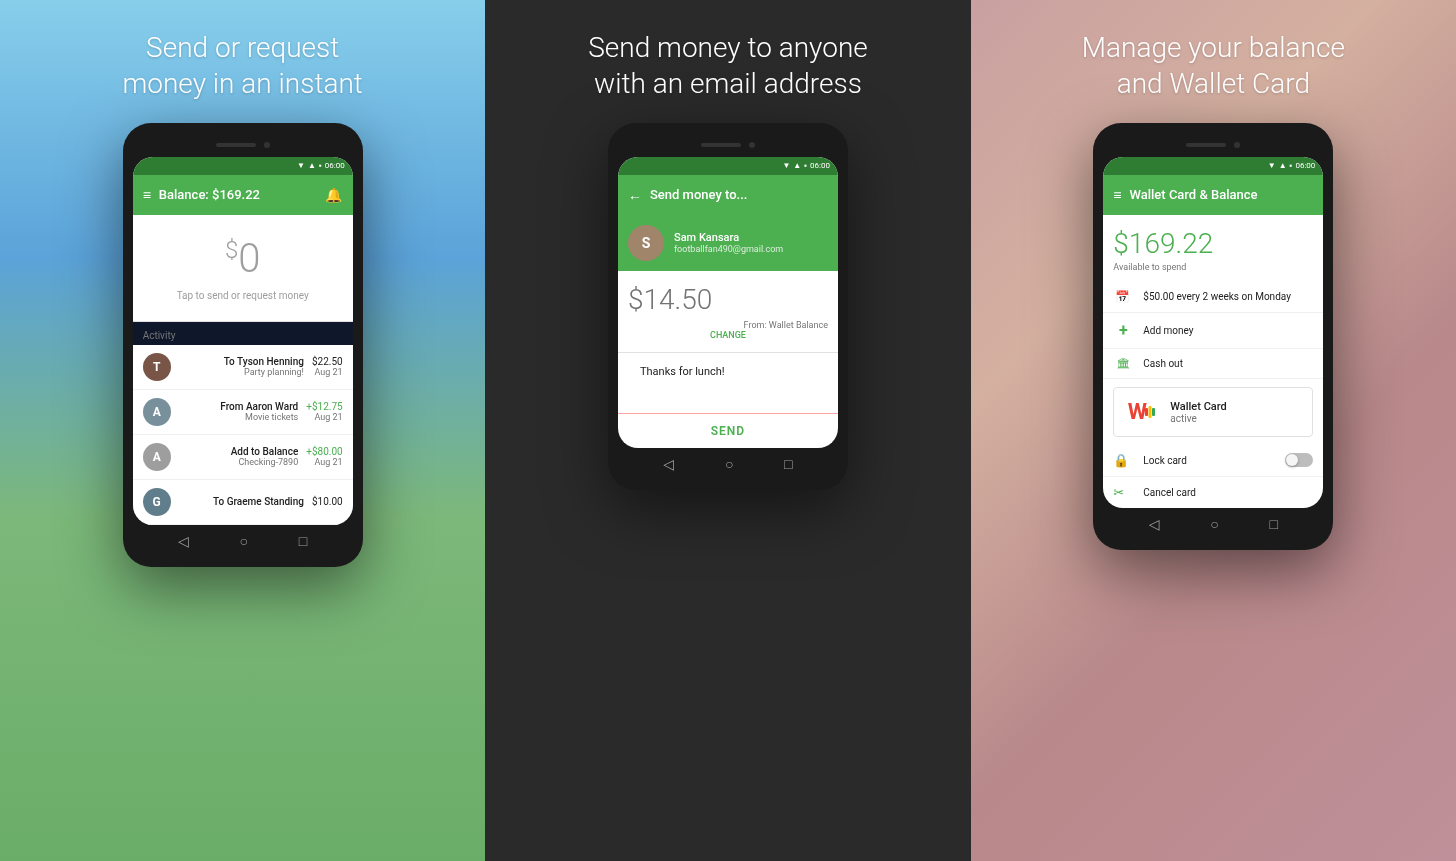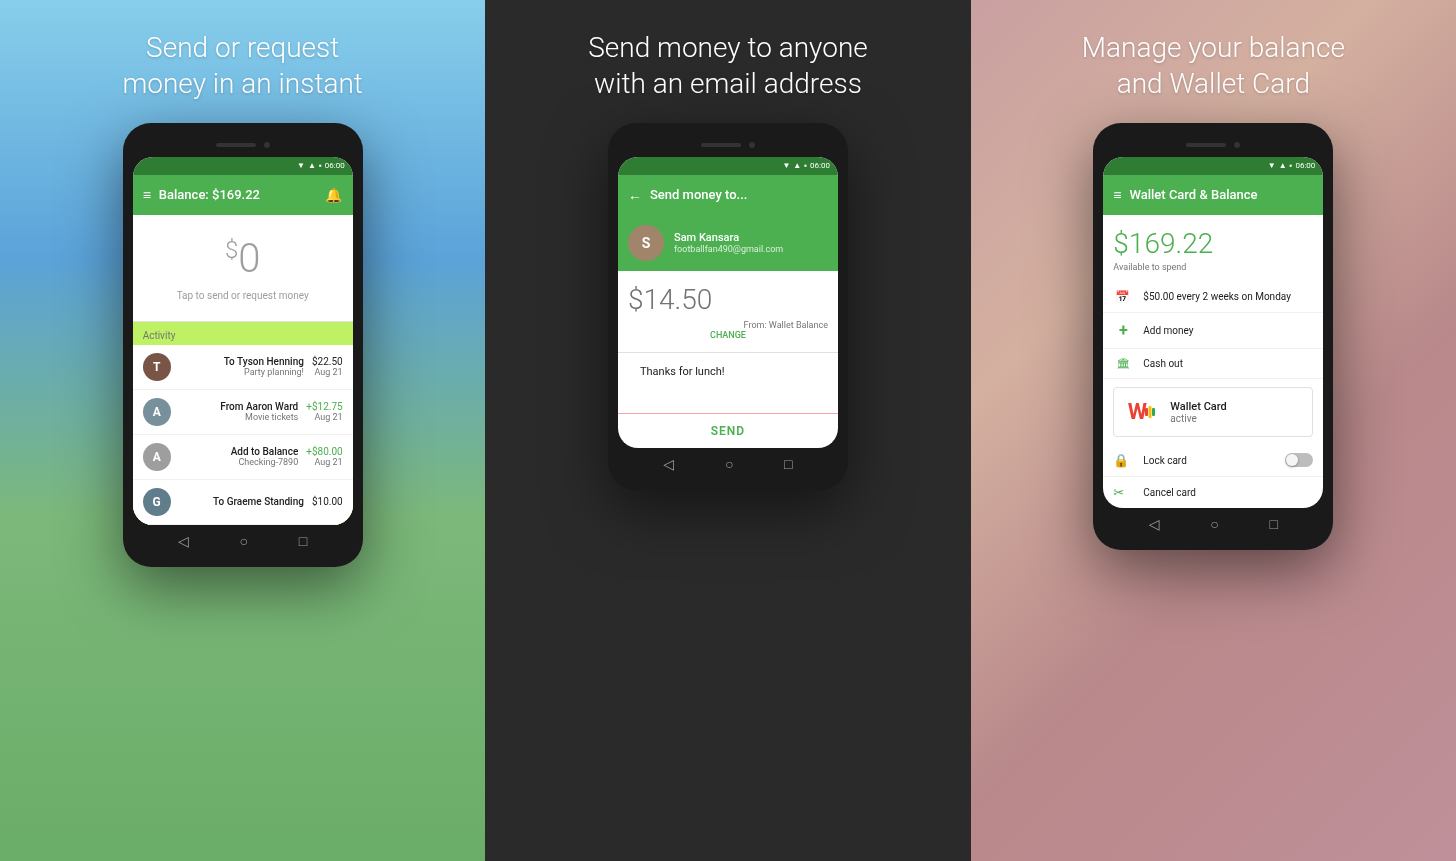--- a/index.html
+++ b/index.html
@@ -128,21 +128,21 @@
       color: #9e9e9e;
       vertical-align: super;
     }
 
     .tap-hint {
       font-size: 10px;
       color: #9e9e9e;
     }
 
     .activity-section {
-      background: #bef264;
+      background: #0f172a;
       flex: 1;
     }
 
     .activity-label {
       font-size: 10px;
       color: #757575;
       padding: 8px 10px 4px;
     }
 
     .activity-item {

